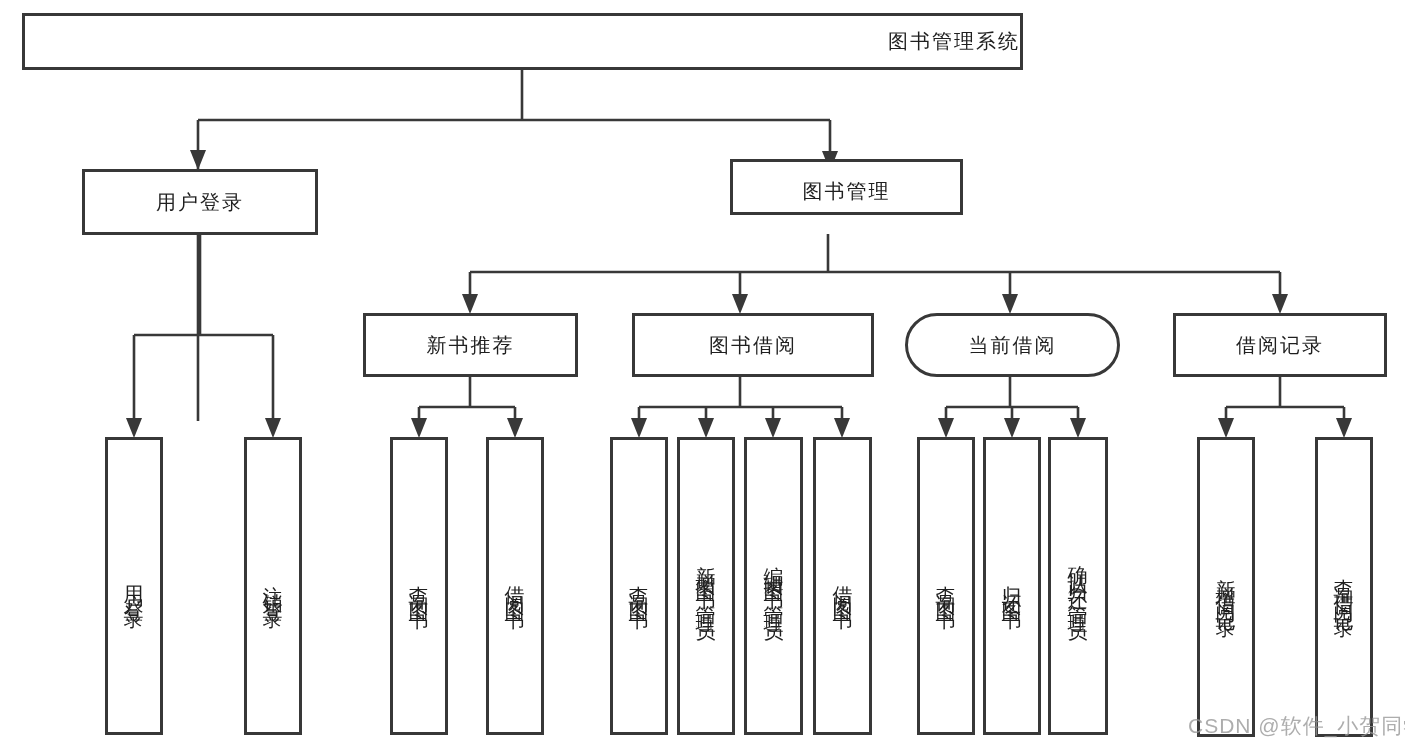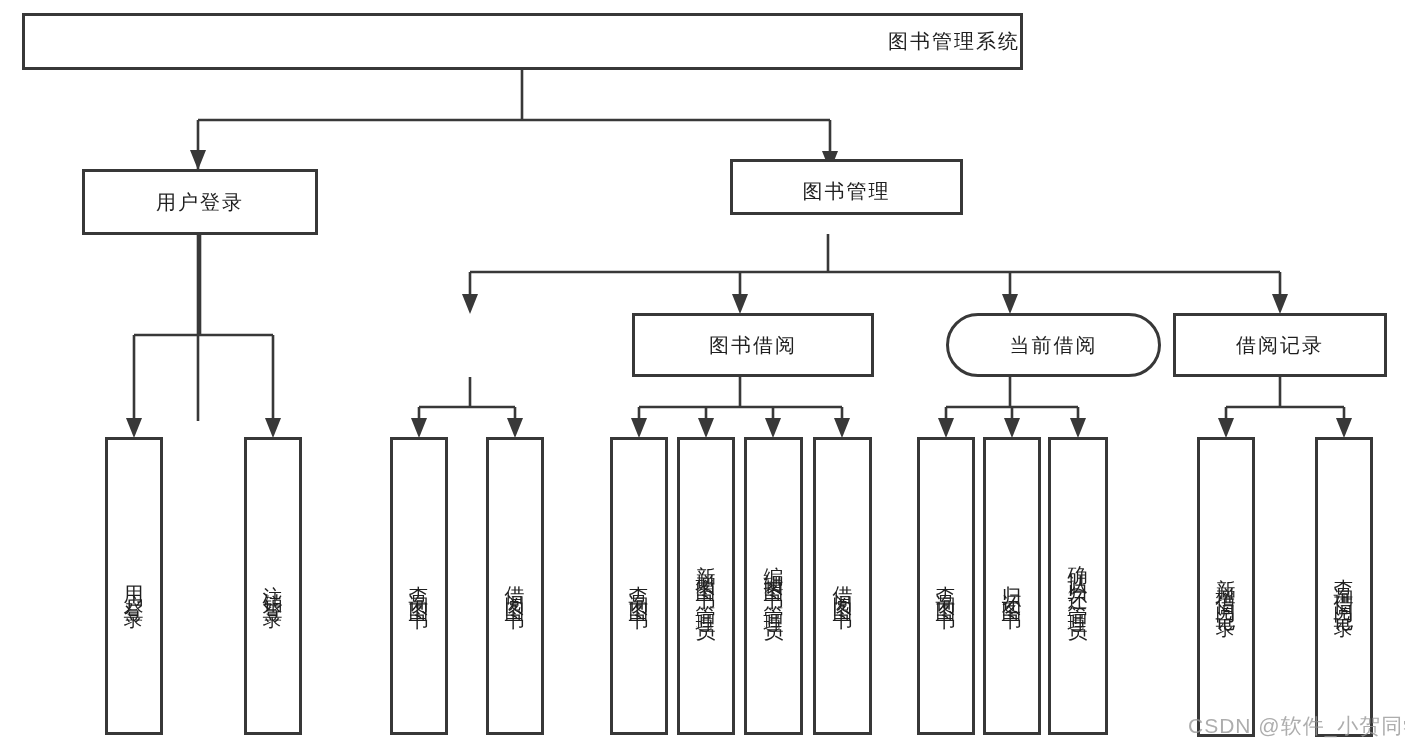--- a/index.html
+++ b/index.html
@@ -93,22 +93,23 @@
       <polygon points="1218,418 1234,418 1226,438"></polygon>
       <polygon points="1336,418 1352,418 1344,438"></polygon>
     </g>
   </svg>
 
   <div class="node hnode" style="left:22px; top:13px; width:1001px; height:57px; line-height:51px;text-align:right;">图书管理系统</div>
 
   <div class="node hnode" style="left:82px; top:169px; width:236px; height:66px; line-height:60px;">用户登录</div>
   <div class="node hnode" style="left:712px; top:159px; width:233px; height:56px; line-height:58px;margin-left:18px;">图书管理</div>
 
+  <div class="node hnode" style="left:363px; top:313px; width:215px; height:64px; line-height:58px;">新书推荐</div>
   <div class="node hnode" style="left:632px; top:313px; width:242px; height:64px; line-height:58px;">图书借阅</div>
-  <div class="node hnode" style="left:946px; top:313px; width:215px; height:64px; line-height:58px;border-radius:32px;">当前借阅</div>
+  <div class="node hnode" style="left:905px; top:313px; width:215px; height:64px; line-height:58px;border-radius:32px;">当前借阅</div>
   <div class="node hnode" style="left:1173px; top:313px; width:214px; height:64px; line-height:58px;">借阅记录</div>
 
   <div class="node vnode" style="left:105px; top:437px; width:58px; height:298px; line-height:52px;">用户登录</div>
   <div class="node vnode" style="left:244px; top:437px; width:58px; height:298px; line-height:52px;">注销登录</div>
 
   <div class="node vnode" style="left:390px; top:437px; width:58px; height:298px; line-height:52px;">查询图书</div>
   <div class="node vnode" style="left:486px; top:437px; width:58px; height:298px; line-height:52px;">借阅图书</div>
 
   <div class="node vnode" style="left:610px; top:437px; width:58px; height:298px; line-height:52px;">查询图书</div>
   <div class="node vnode" style="left:677px; top:437px; width:58px; height:298px; line-height:52px;">新增图书（管理员）</div>

